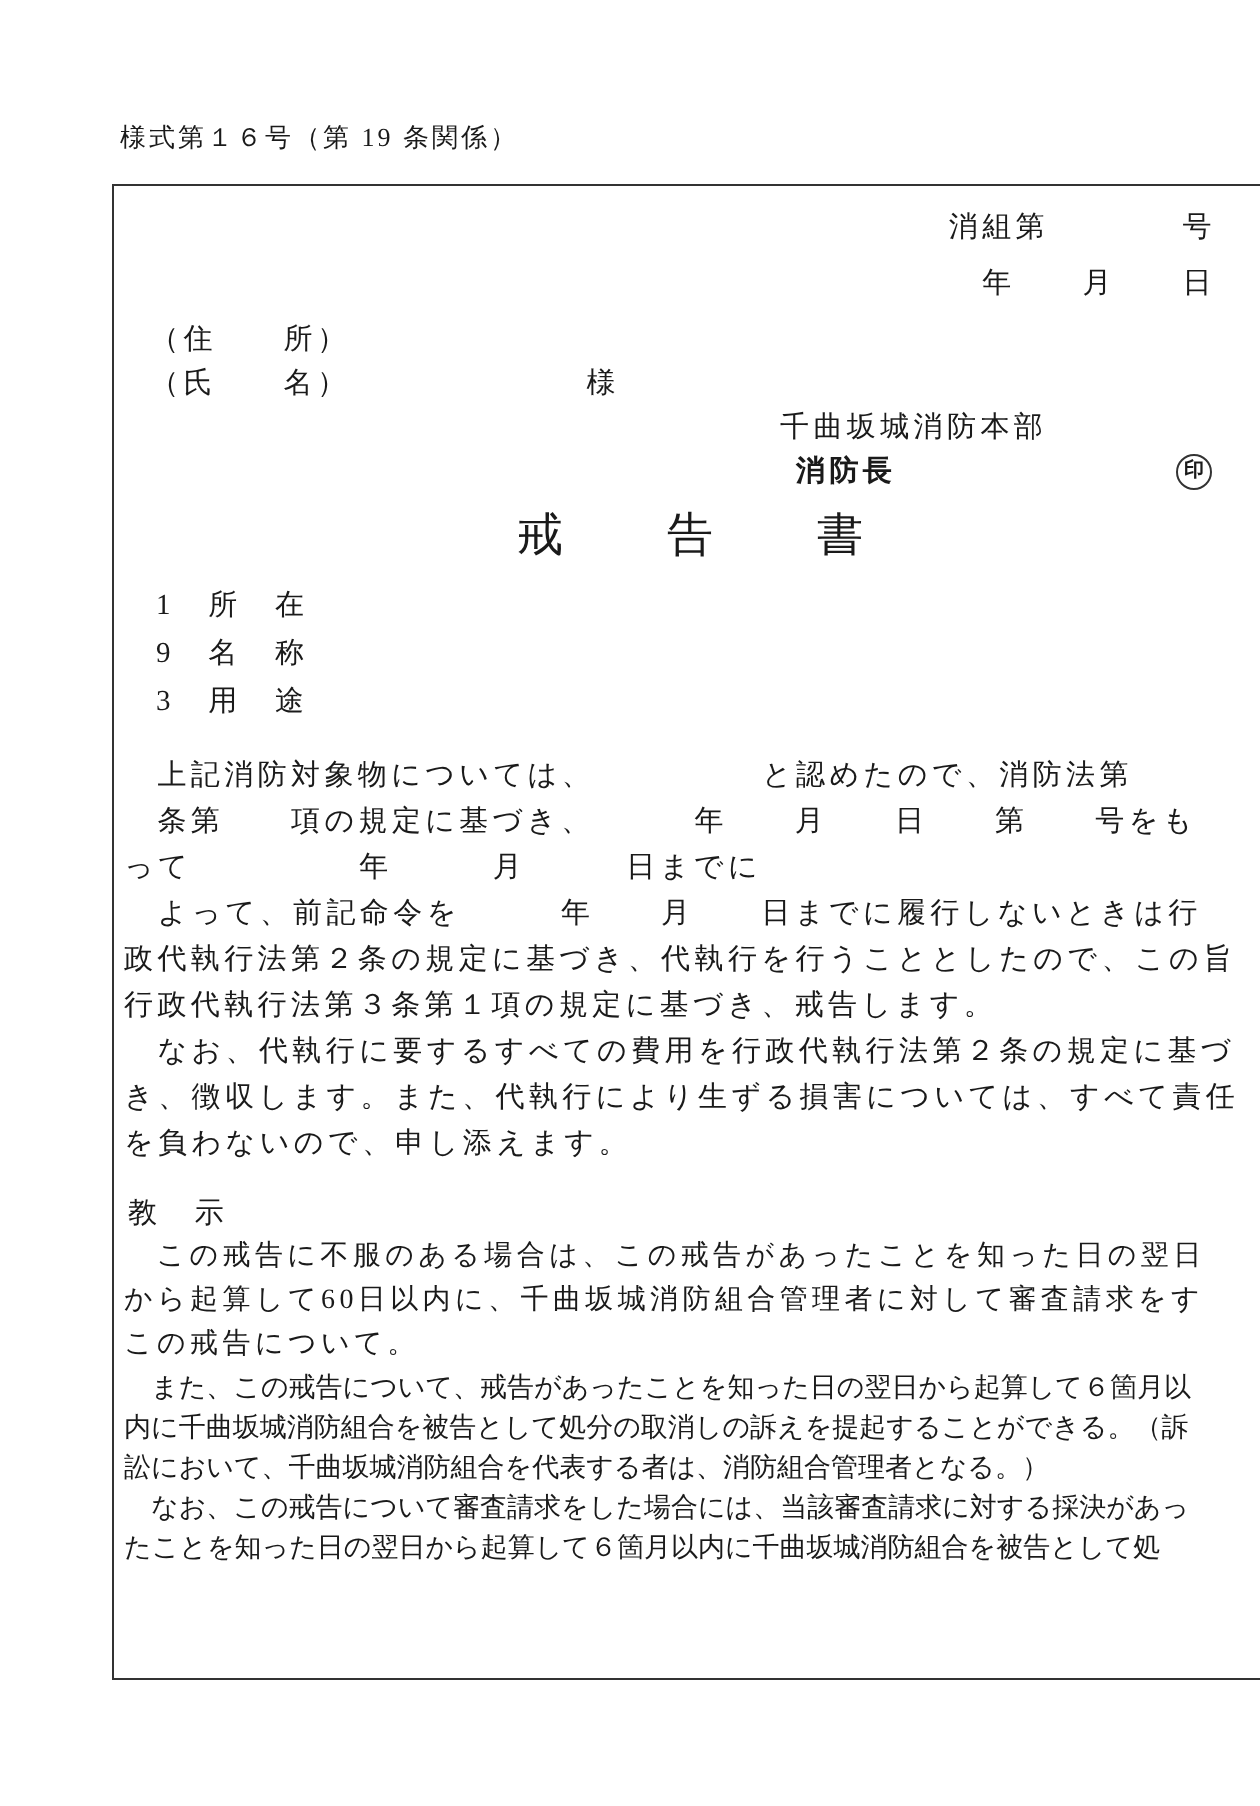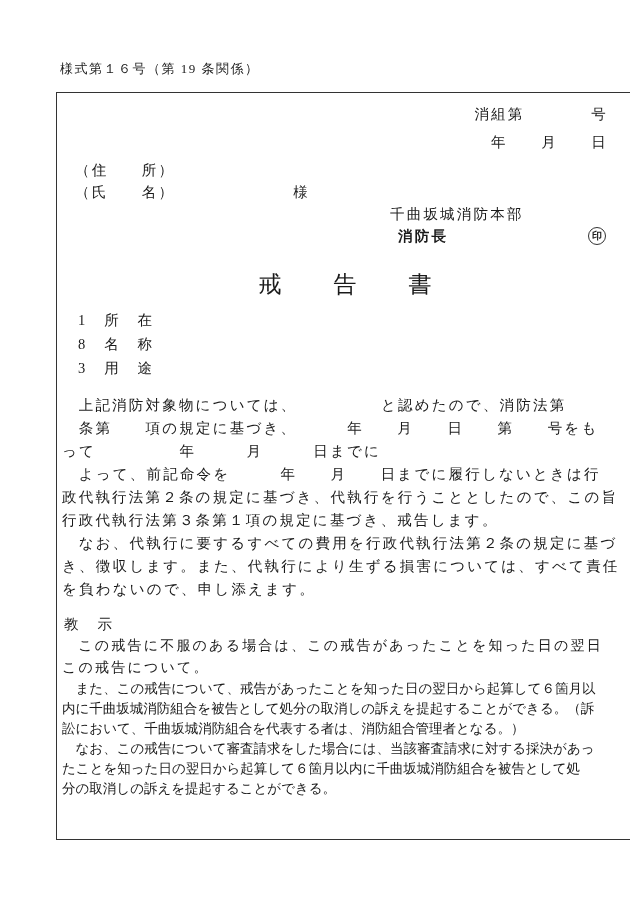--- a/index.html
+++ b/index.html
@@ -77,21 +77,21 @@
     height: 16px;
     border: 1px solid #333333;
     border-radius: 50%;
     font-size: 10px;
     line-height: 16px;
     text-align: center;
     letter-spacing: 0;
     padding-left: 0;
   }
   .doc-title {
-    margin-top: 23px;
+    margin-top: 6px;
     line-height: 30px;
     font-size: 23px;
     letter-spacing: 2px;
     text-align: center;
     white-space: pre;
   }
   .item-list { margin-top: 8px; }
   .item-line {
     line-height: 24px;
     font-size: 14.5px;
@@ -143,21 +143,21 @@
     <div class="addr-line">（住　　所）</div>
     <div class="name-line"><span>（氏　　名）</span><span class="name-honorific">様</span></div>
 
     <div class="sender-org">千曲坂城消防本部</div>
     <div class="sender-line"><span>消防長</span><span class="seal">印</span></div>
 
     <div class="doc-title">戒　　告　　書</div>
 
     <div class="item-list">
       <div class="item-line">1　所　在</div>
-      <div class="item-line">8　名　称</div>
+      <div class="item-line">9　名　称</div>
       <div class="item-line">3　用　途</div>
     </div>
 
     <div class="body-para para1">
       <div class="body-line">　上記消防対象物については、　　　　　と認めたので、消防法第</div>
       <div class="body-line">　条第　　項の規定に基づき、　　　年　　月　　日　　第　　号をも</div>
       <div class="body-line">って　　　　　年　　　月　　　日までに</div>
     </div>
 
     <div class="body-para">
@@ -169,29 +169,29 @@
     <div class="body-para">
       <div class="body-line">　なお、代執行に要するすべての費用を行政代執行法第２条の規定に基づ</div>
       <div class="body-line">き、徴収します。また、代執行により生ずる損害については、すべて責任</div>
       <div class="body-line">を負わないので、申し添えます。</div>
     </div>
 
     <div class="kyoji-head">教　示</div>
 
     <div class="body-para">
       <div class="kyoji-line">　この戒告に不服のある場合は、この戒告があったことを知った日の翌日</div>
+      <div class="kyoji-line">から起算して60日以内に、千曲坂城消防組合管理者に対して審査請求をす</div>
       <div class="kyoji-line">この戒告について。</div>
     </div>
 
     <div class="body-para">
       <div class="dense-line">　また、この戒告について、戒告があったことを知った日の翌日から起算して６箇月以</div>
       <div class="dense-line">内に千曲坂城消防組合を被告として処分の取消しの訴えを提起することができる。（訴</div>
       <div class="dense-line">訟において、千曲坂城消防組合を代表する者は、消防組合管理者となる。）</div>
     </div>
 
     <div class="body-para">
       <div class="dense-line">　なお、この戒告について審査請求をした場合には、当該審査請求に対する採決があっ</div>
       <div class="dense-line">たことを知った日の翌日から起算して６箇月以内に千曲坂城消防組合を被告として処</div>
-      <div class="dense-line">分の取消しの訴えを提起することができる。</div>
     </div>
 
   </div>
 </div>
 
 </body></html>

